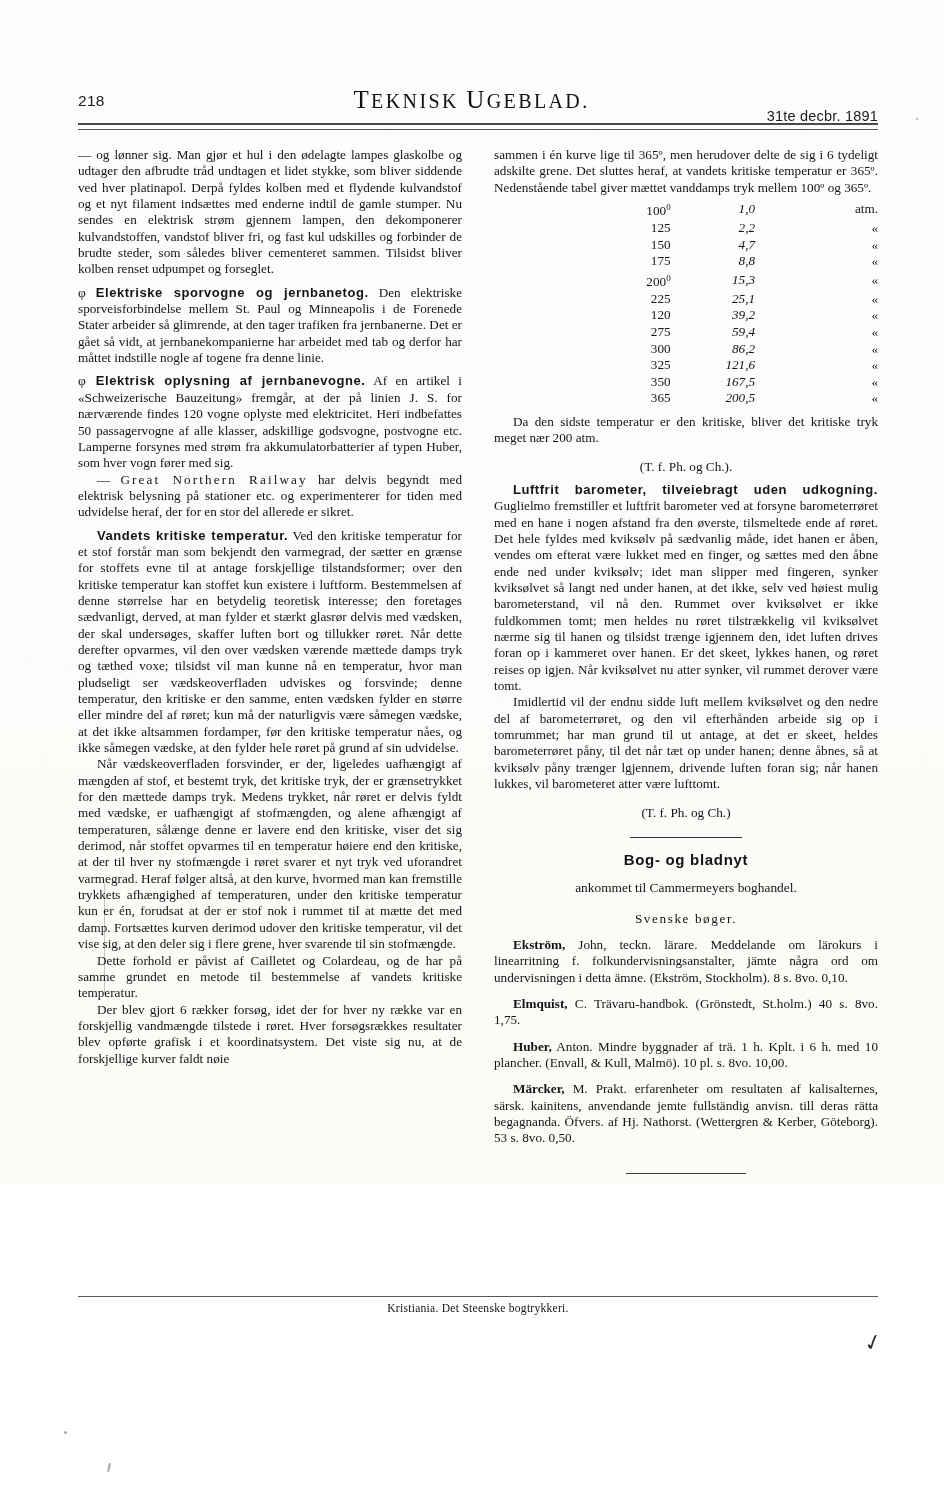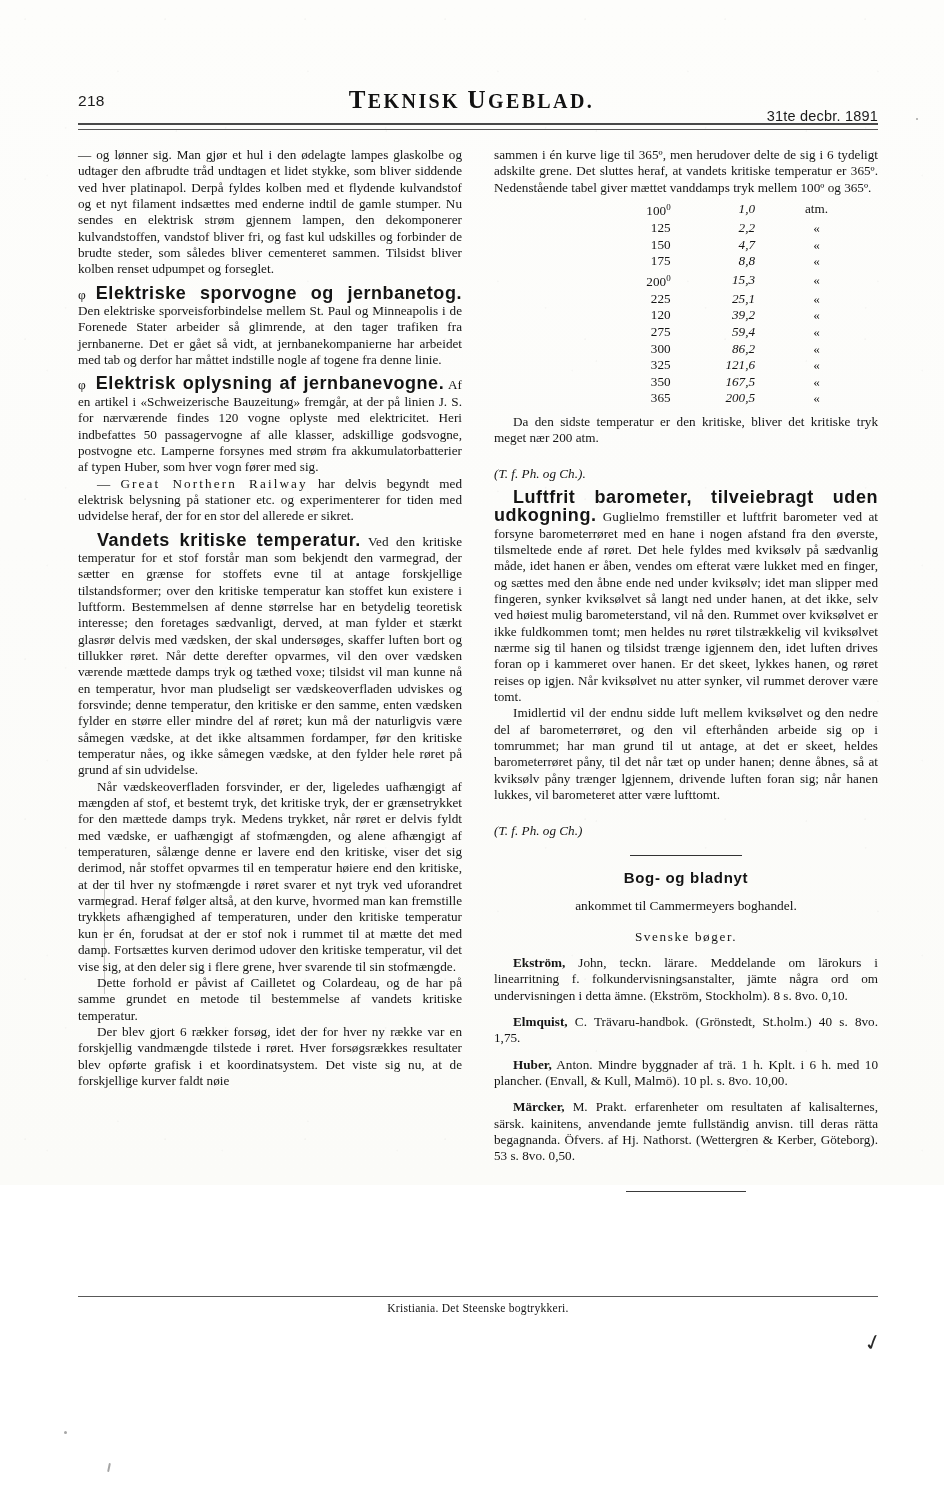--- a/index.html
+++ b/index.html
@@ -54,21 +54,20 @@
   }
   .journal-title {
     position: absolute;
     left: 0; right: 13px;
     top: 0;
     text-align: center;
     font-family: "Liberation Serif", "DejaVu Serif", serif;
     font-size: 20px;
     letter-spacing: 2.4px;
     color: #121212;
-    font-weight: bold;
   }
   .journal-title .cap { font-size: 25px; }
   .issue-date {
     position: absolute;
     right: 0;
     top: 22px;
     font-family: "Liberation Sans", "DejaVu Sans", sans-serif;
     font-size: 14.5px;
     letter-spacing: 0.2px;
     color: #1b1b1b;
@@ -98,38 +97,37 @@
 
   p {
     margin: 0;
     text-indent: 19px;
   }
   p.noindent { text-indent: 0; }
 
   .run-head {
     font-family: "Liberation Sans", "DejaVu Sans", sans-serif;
     font-weight: bold;
-    font-size: 18px;
+    font-size: 13px;
     letter-spacing: 0.55px;
   }
   .phi {
     font-family: "Liberation Serif", "DejaVu Serif", serif;
     font-size: 13.5px;
     padding-right: 10px;
   }
   .spaced {
     letter-spacing: 2.1px;
   }
   .gap-sm { height: 7px; }
 
   .source {
-    text-align: left;
+    text-align: center;
     text-indent: 0;
-    margin-top: 19px;
-    font-style: italic;
+    margin-top: 12px;
   }
 
   
   .vaptable {
     margin: 3px 0 0 0;
     border-collapse: collapse;
     width: 100%;
     font-size: 13.2px;
     line-height: 16.6px;
   }
@@ -141,21 +139,21 @@
     width: 46%;
     text-align: right;
     padding-right: 34px;
   }
   .vt-val {
     text-align: right;
     width: 22%;
     font-style: italic;
   }
   .vt-unit {
-    text-align: center;
+    text-align: right;
     padding-left: 8px;
   }
   .deg { font-size: 9px; vertical-align: super; }
 
   
   .section-rule {
     width: 112px;
     height: 0;
     border-top: 1.1px solid #333;
     margin: 16px auto 14px auto;

